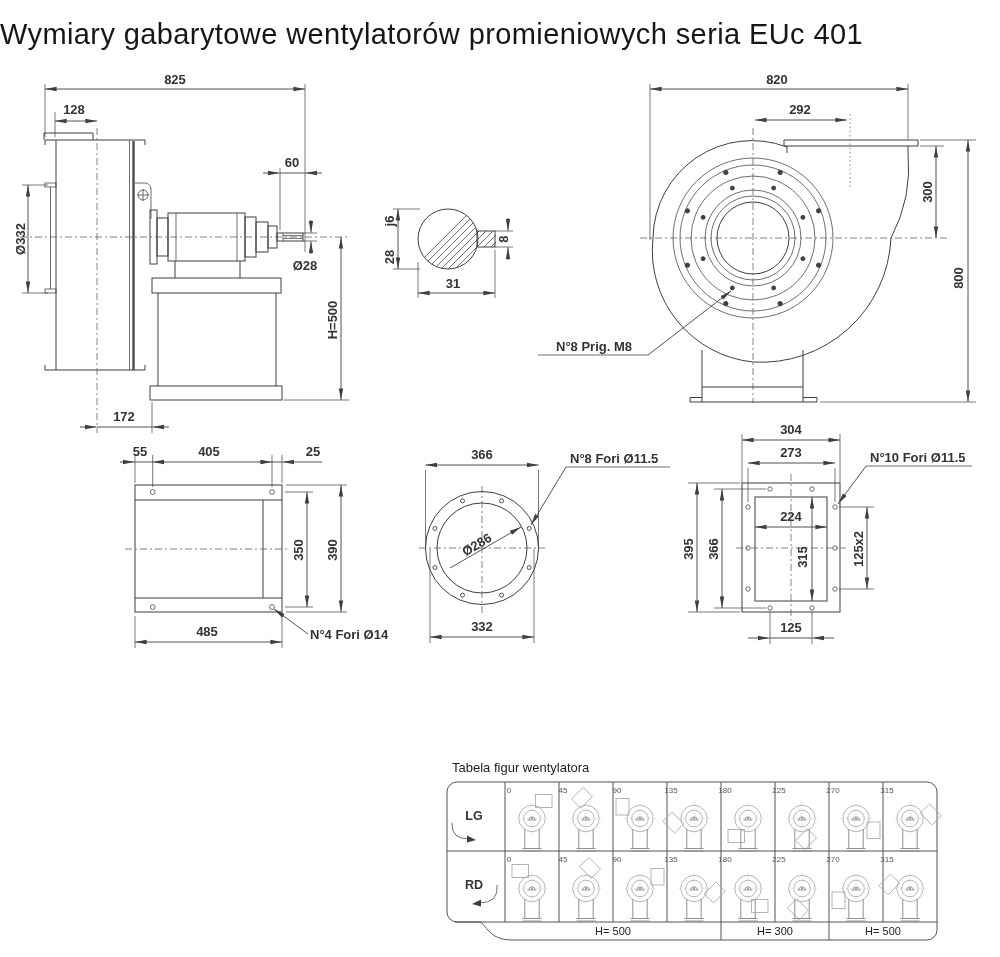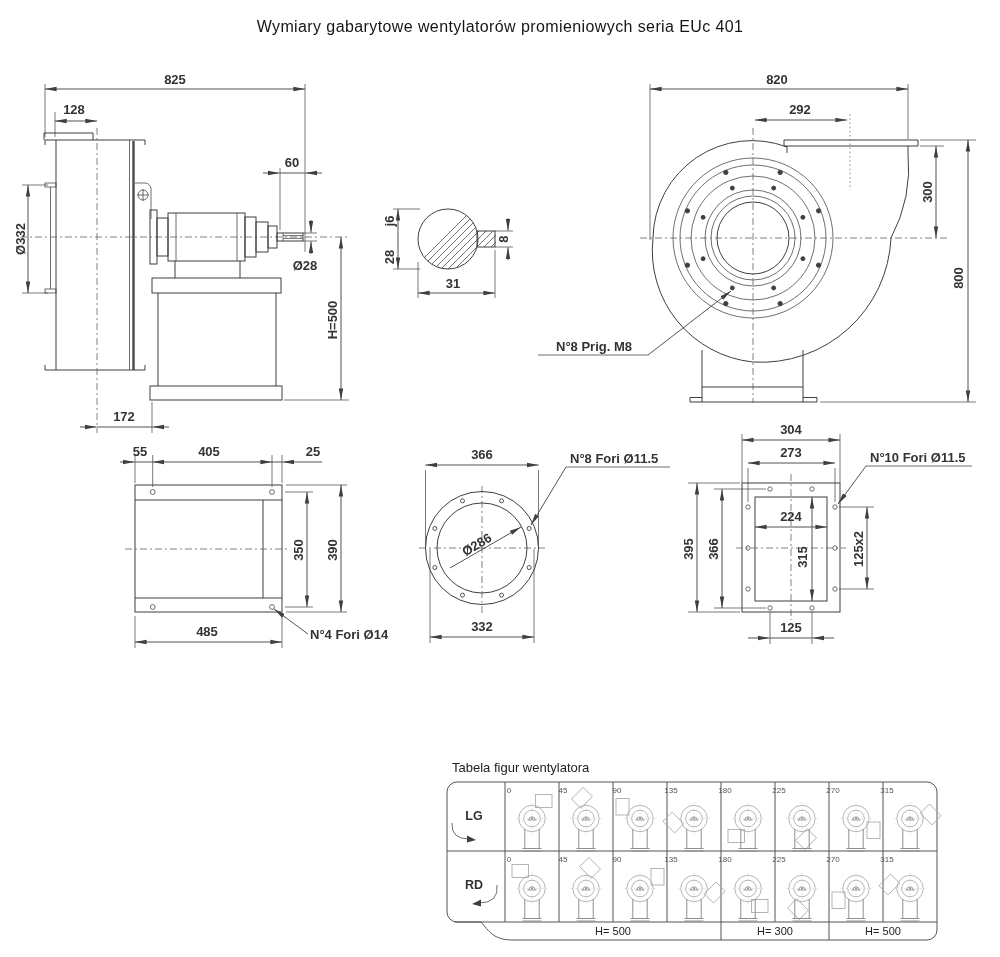--- a/index.html
+++ b/index.html
@@ -1,19 +1,19 @@
 <!DOCTYPE html>
 <html><head>
 <meta charset="utf-8">
 <style>
   html,body{margin:0;padding:0;background:#fff;}
   #stage{position:relative;width:1000px;height:957px;background:#fff;overflow:hidden;
          font-family:"Liberation Sans",sans-serif;}
-  #title{position:absolute;left:0;right:0;top:18px;text-align:center;
-         font-size:16px;letter-spacing:.4px;color:#161616;}
+  #title{position:absolute;left:0;right:0;top:18px;text-align:left;
+         font-size:29px;letter-spacing:.4px;color:#161616;}
   svg text{font-family:"Liberation Sans",sans-serif;font-size:13px;font-weight:bold;
            fill:#333;text-anchor:middle;}
   svg text.start{text-anchor:start;}
   svg text.small{font-size:8px;font-weight:normal;fill:#555;}
   svg text.tbl{font-size:13px;font-weight:normal;fill:#222;}
   svg text.foot{font-size:11px;font-weight:normal;fill:#222;}
   svg text.rowlab{font-size:12.5px;}
   .ln{stroke:#3f3f3f;stroke-width:1;fill:none;}
   .thin{stroke:#3f3f3f;stroke-width:.75;fill:none;}
   .thick{stroke:#4a4a4a;stroke-width:2.4;fill:none;}

